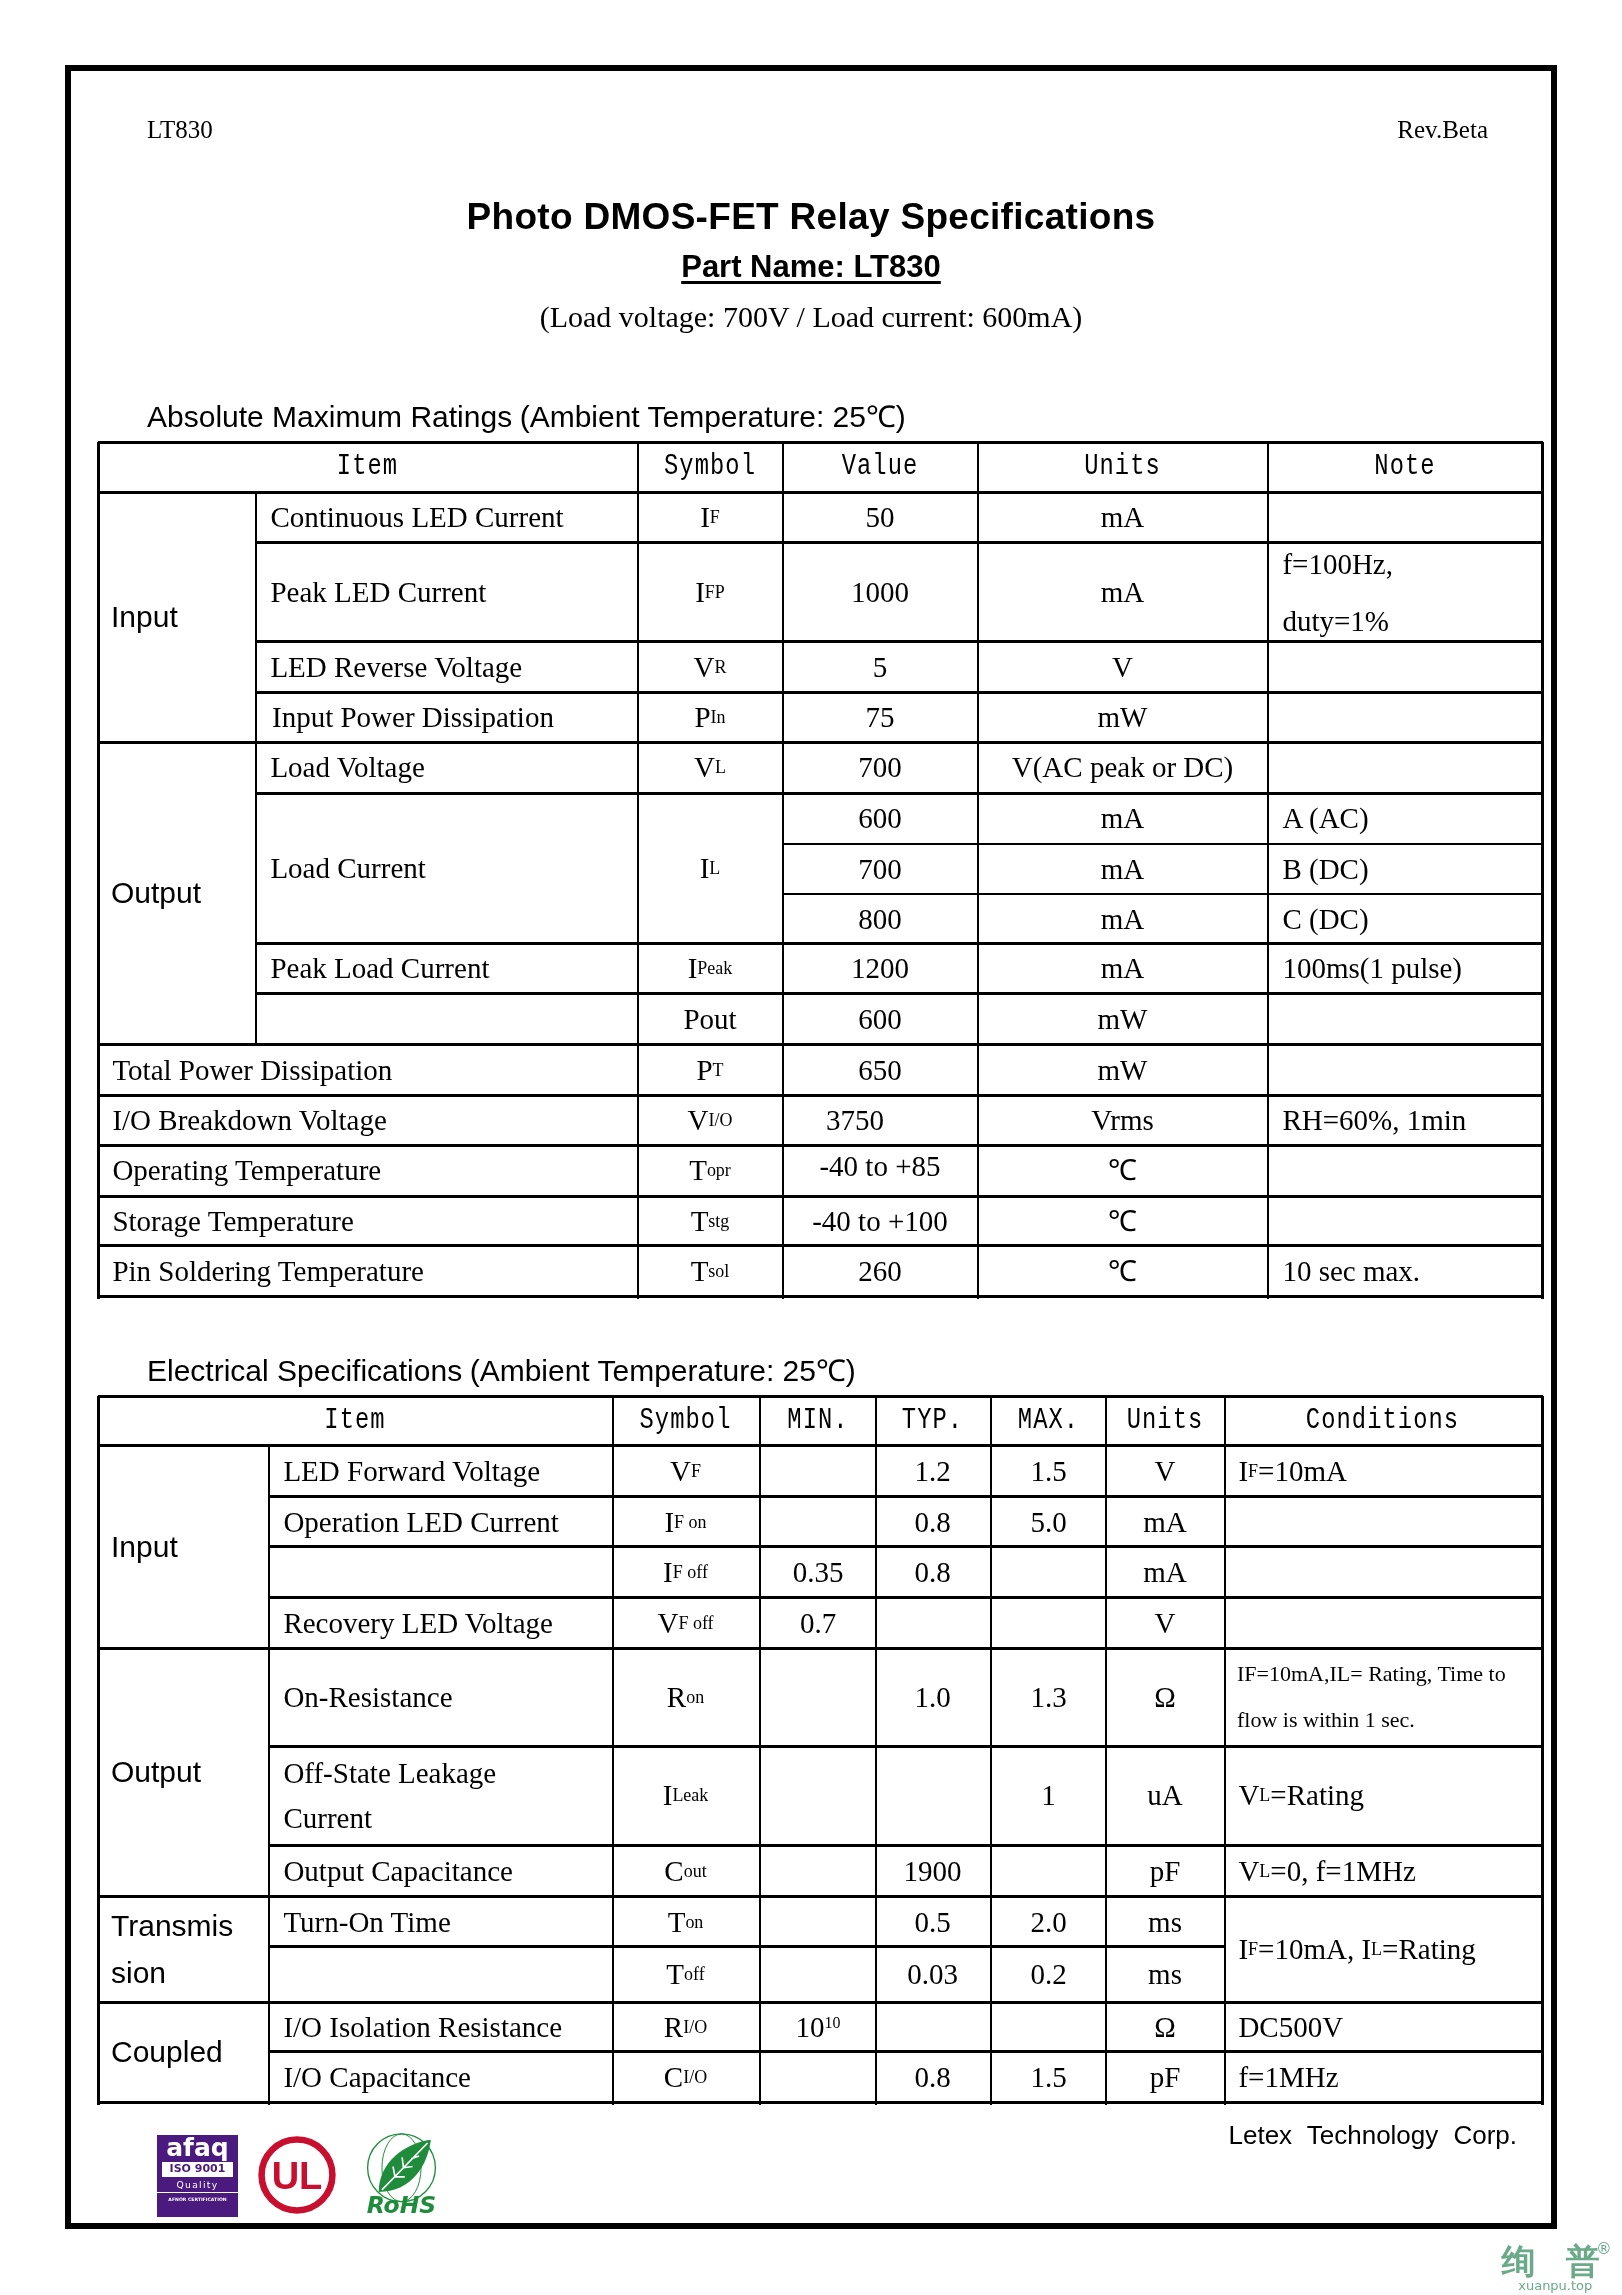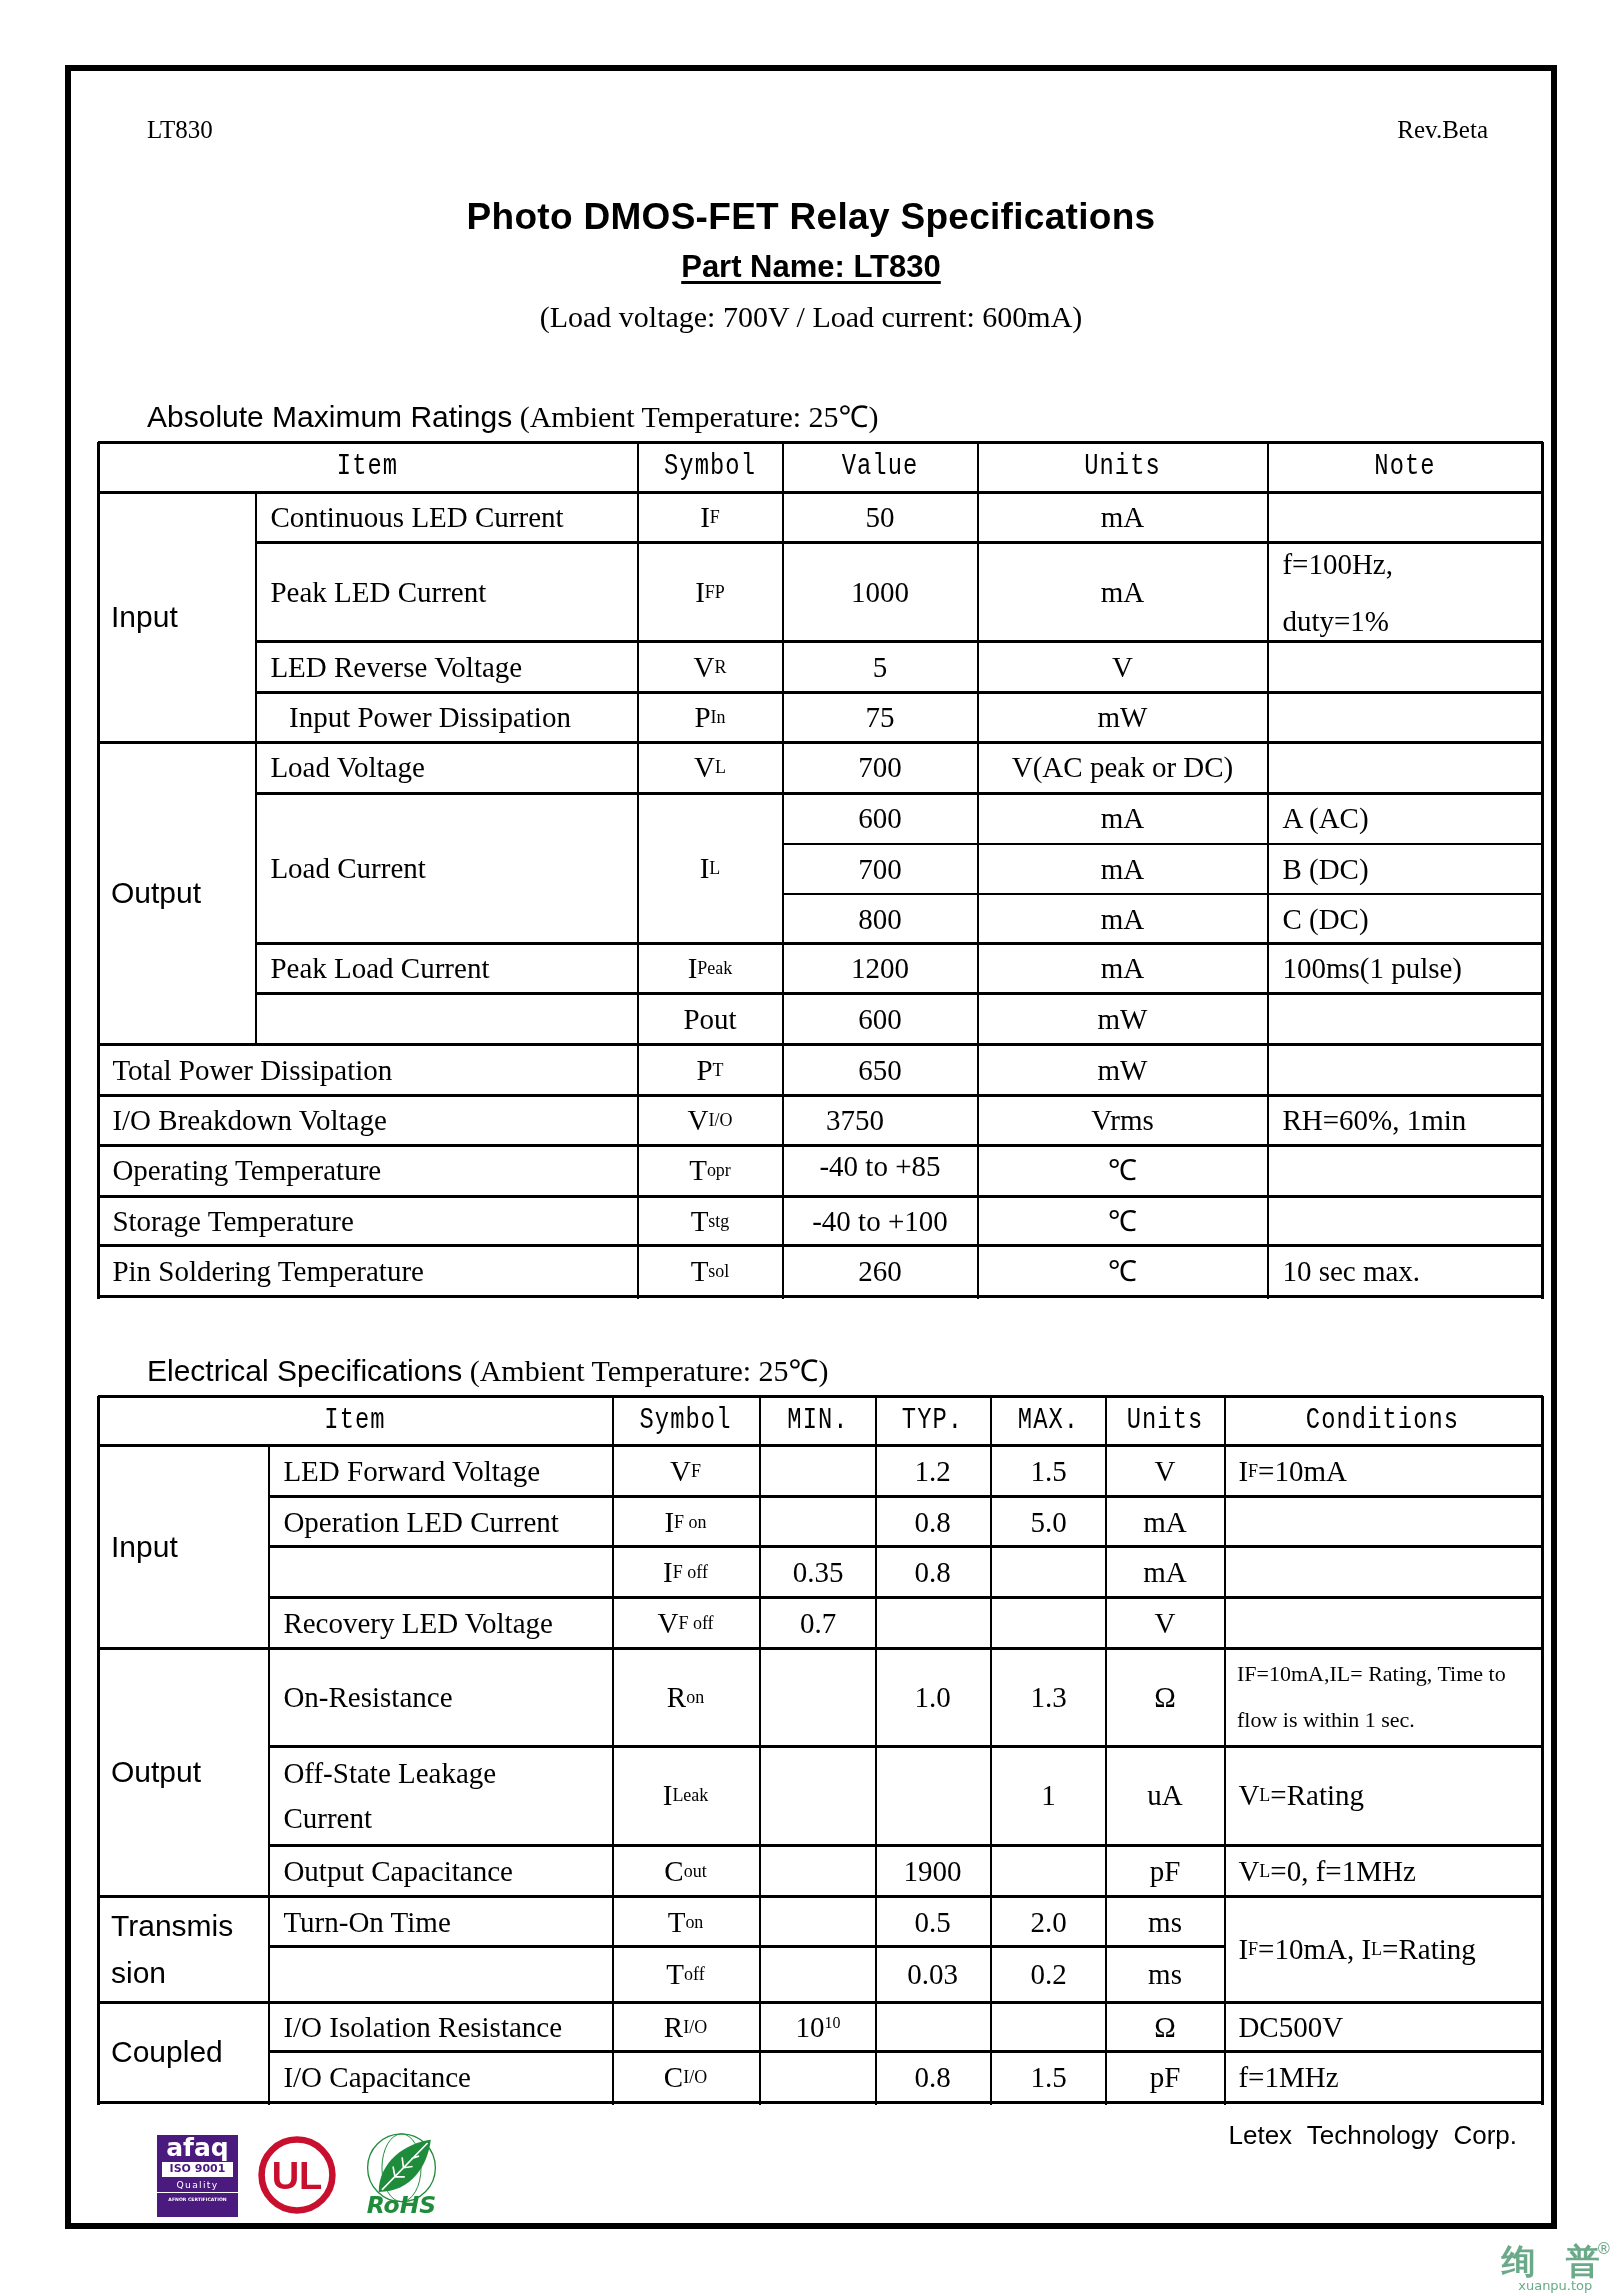--- a/index.html
+++ b/index.html
@@ -7,21 +7,21 @@
   .frame { position:absolute; left:65px; top:65px; width:1480px; height:2152px; border:6.5px solid #000; }
   .abs { position:absolute; white-space:nowrap; }
   .hdr-left { left:147px; top:116px; font-size:25px; }
   .hdr-right { right:134px; top:116px; font-size:25px; }
   .title { left:0; width:1622px; text-align:center; top:196px; font-family:"Liberation Sans", sans-serif; font-weight:bold; font-size:37px; letter-spacing:0.3px; }
   .partname { left:0; width:1622px; text-align:center; top:249px; font-family:"Liberation Sans", sans-serif; font-weight:bold; font-size:31px; }
   .partname span { text-decoration:underline; text-decoration-thickness:3.3px; text-underline-offset:3.9px; }
   .subtitle { left:0; width:1622px; text-align:center; top:300px; font-size:30px; }
   .sec-head { left:147px; font-size:30px; }
   .sec-head .sans { font-family:"Liberation Sans", sans-serif; }
-  .sec-head .serif { font-family:Liberation Serif, serif; }
+  .sec-head .serif { font-family:Liberation Sans, sans-serif; }
   .sec1 { top:395px; }
   .sec2 { top:1349px; }
 
   
   .tbl { position:absolute; left:98px; width:1444px; }
   .cell { position:absolute; box-sizing:border-box; display:flex; align-items:center; font-size:29px; line-height:1.55; }
   .center { justify-content:center; text-align:center; }
   .left { justify-content:flex-start; padding-left:14.4px; }
   .hline { position:absolute; background:#000; height:3.3px; }
   .vline { position:absolute; background:#000; width:2px; }
@@ -80,21 +80,21 @@
       <div>duty=1%</div>
     </div>
     <div class="cell left" style="left: 158px; top: 200px; width: 381px; height: 50px;">LED Reverse Voltage</div>
     <div class="cell center" style="left: 539px; top: 200px; width: 146px; height: 50px;">
       <span>V</span>
       <sub class="s">R</sub>
     </div>
     <div class="cell center" style="left: 685px; top: 200px; width: 194px; height: 50px;">5</div>
     <div class="cell center" style="left: 879px; top: 200px; width: 291px; height: 50px;">V</div>
     <div class="cell left" style="left: 1170px; top: 200px; width: 274px; height: 50px;"></div>
-    <div class="cell left" style="left: 175px; top: 250px; width: 333px; height: 50px; padding-left: 16px;">Input Power Dissipation</div>
+    <div class="cell left" style="left: 158px; top: 250px; width: 333px; height: 50px; padding-left: 16px;">Input Power Dissipation</div>
     <div class="cell center" style="left: 539px; top: 250px; width: 146px; height: 50px;">
       <span>P</span>
       <sub class="s">In</sub>
     </div>
     <div class="cell center" style="left: 685px; top: 250px; width: 194px; height: 50px;">75</div>
     <div class="cell center" style="left: 879px; top: 250px; width: 291px; height: 50px;">mW</div>
     <div class="cell left" style="left: 1170px; top: 250px; width: 274px; height: 50px;"></div>
     <div class="cell left" style="left: 158px; top: 300px; width: 381px; height: 51px;">Load Voltage</div>
     <div class="cell center" style="left: 539px; top: 300px; width: 146px; height: 51px;">
       <span>V</span>

